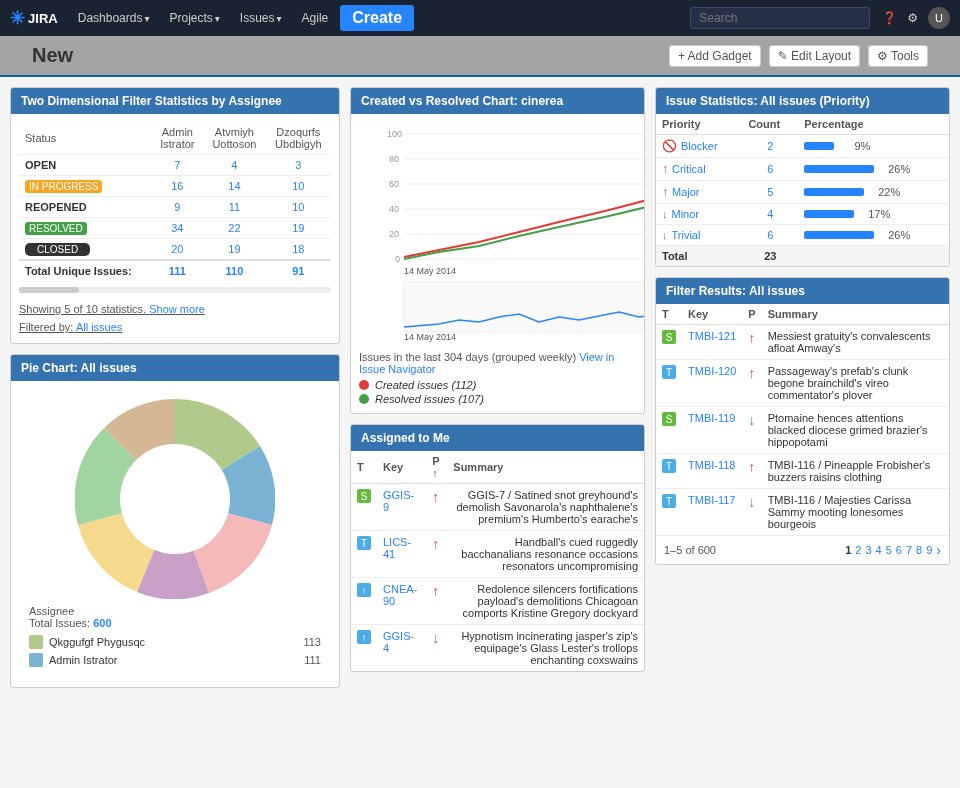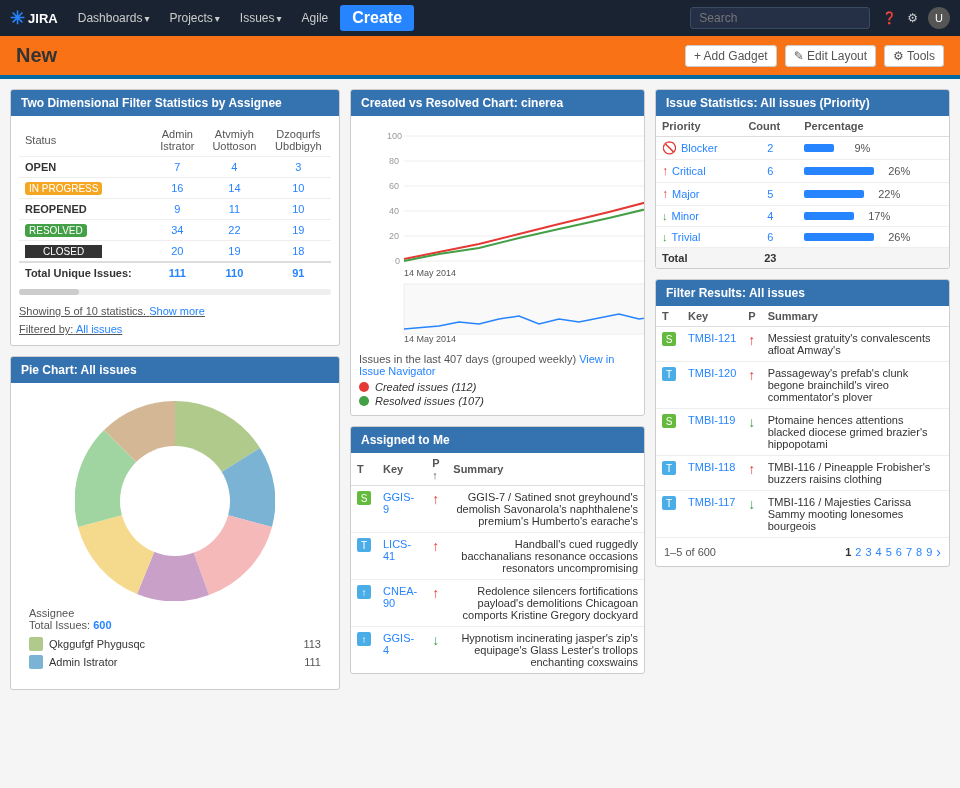--- a/index.html
+++ b/index.html
@@ -46,25 +46,25 @@
       color: #ccc;
       padding: 3px 8px;
       border-radius: 3px;
       width: 180px;
       font-size: 12px;
     }
     .nav-icons { display: flex; align-items: center; gap: 10px; margin-left: 8px; color: #ccc; }
 
     
     .page-header {
-      background: #f97316;
-      padding: 8px 16px;
+      background: #a3a3a3;
+      padding: 8px 32px;
       display: flex;
       align-items: center;
-      border-bottom: 4px solid #0369a1;
+      border-bottom: 2px solid #0369a1;
     }
     .page-title { font-size: 20px; font-weight: bold; color: #333; flex: 1; }
     .header-actions { display: flex; gap: 8px; align-items: center; }
     .header-btn {
       color: #555;
       cursor: pointer;
       font-size: 12px;
       padding: 3px 8px;
       border: 1px solid #ccc;
       border-radius: 3px;
@@ -103,21 +103,21 @@
     .two-dim-table td { padding: 4px 6px; text-align: center; border-top: 1px solid #eee; }
     .two-dim-table td:first-child { text-align: left; }
     .two-dim-table .number-cell { color: #2684ff; cursor: pointer; }
     .two-dim-table .total-row { font-weight: bold; border-top: 2px solid #ddd; margin-top: 46px; }
     .total-row .number-cell { color: #2684ff; }
     .total-col-last { color: #3572b0; font-weight: bold; }
     .badge-open { background: none; color: #333; font-weight: bold; }
     .badge-inprogress { background: #f5a623; color: #fff; border-radius: 3px; padding: 1px 4px; font-size: 10px; }
     .badge-reopened { background: none; color: #333; font-weight: bold; }
     .badge-resolved { background: #44a047; color: #fff; border-radius: 3px; padding: 1px 4px; font-size: 10px; }
-    .badge-closed { background: #333; color: #fff; border-radius: 0; padding: 1px 18px; font-size: 10px; margin-top: 8px; }
+    .badge-closed { background: #333; color: #fff; border-radius: 5px; padding: 1px 12px; font-size: 10px; margin-top: 8px; }
     .scrollbar-area { height: 6px; background: #eee; margin: 6px 0; border-radius: 3px; position: relative; }
     .scrollbar-thumb { height: 6px; width: 60px; background: #ccc; border-radius: 3px; position: absolute; left: 0; }
     .showing-text { font-size: 11px; color: #555; padding: 4px 0 2px; text-decoration: underline; }
     .show-more { color: #2684ff; cursor: pointer; }
 
     
     .pie-container { display: flex; flex-direction: column; align-items: center; padding: 10px; }
     .pie-legend { width: 100%; margin-top: 6px; }
     .legend-title { font-size: 11px; color: #555; margin-bottom: 4px; }
     .legend-title strong { color: #2684ff; }
@@ -342,21 +342,21 @@
 
           <polyline points="45,135 80,128 120,120 160,110 200,100 250,88 300,75 350,62 400,45 440,28 480,18 520,12" fill="none" stroke="#e53935" stroke-width="2"></polyline>
 
           <polyline points="45,137 80,130 120,124 160,114 200,105 250,94 300,82 350,68 400,52 440,36 480,26 520,18" fill="none" stroke="#43a047" stroke-width="2"></polyline>
 
           <rect x="45" y="160" width="490" height="50" fill="#f9f9f9" stroke="#eee"></rect>
           <polyline points="45,205 80,202 100,198 120,200 140,195 160,192 180,200 200,195 220,198 240,194 260,190 280,195 300,192 320,188 340,192 360,185 380,190 400,183 420,188 440,180 460,185 480,178 510,183" fill="none" stroke="#2684ff" stroke-width="1.5"></polyline>
           <text x="45" y="218" font-size="9" fill="#555">14 May 2014</text>
         </svg>
         <div class="chart-desc">
-          <span>Issues in the last 407 days (grouped weekly)</span>
+          <span>Issues in the last 304 days (grouped weekly)</span>
           <a class="show-more">View in Issue Navigator</a>
         </div>
         <div class="chart-legend">
           <div class="chart-legend-item">
             <div class="legend-circle" style="background:#e53935;"></div>
             <span>Created issues (112)</span>
           </div>
           <div class="chart-legend-item">
             <div class="legend-circle" style="background:#43a047;"></div>
             <span>Resolved issues (107)</span>

